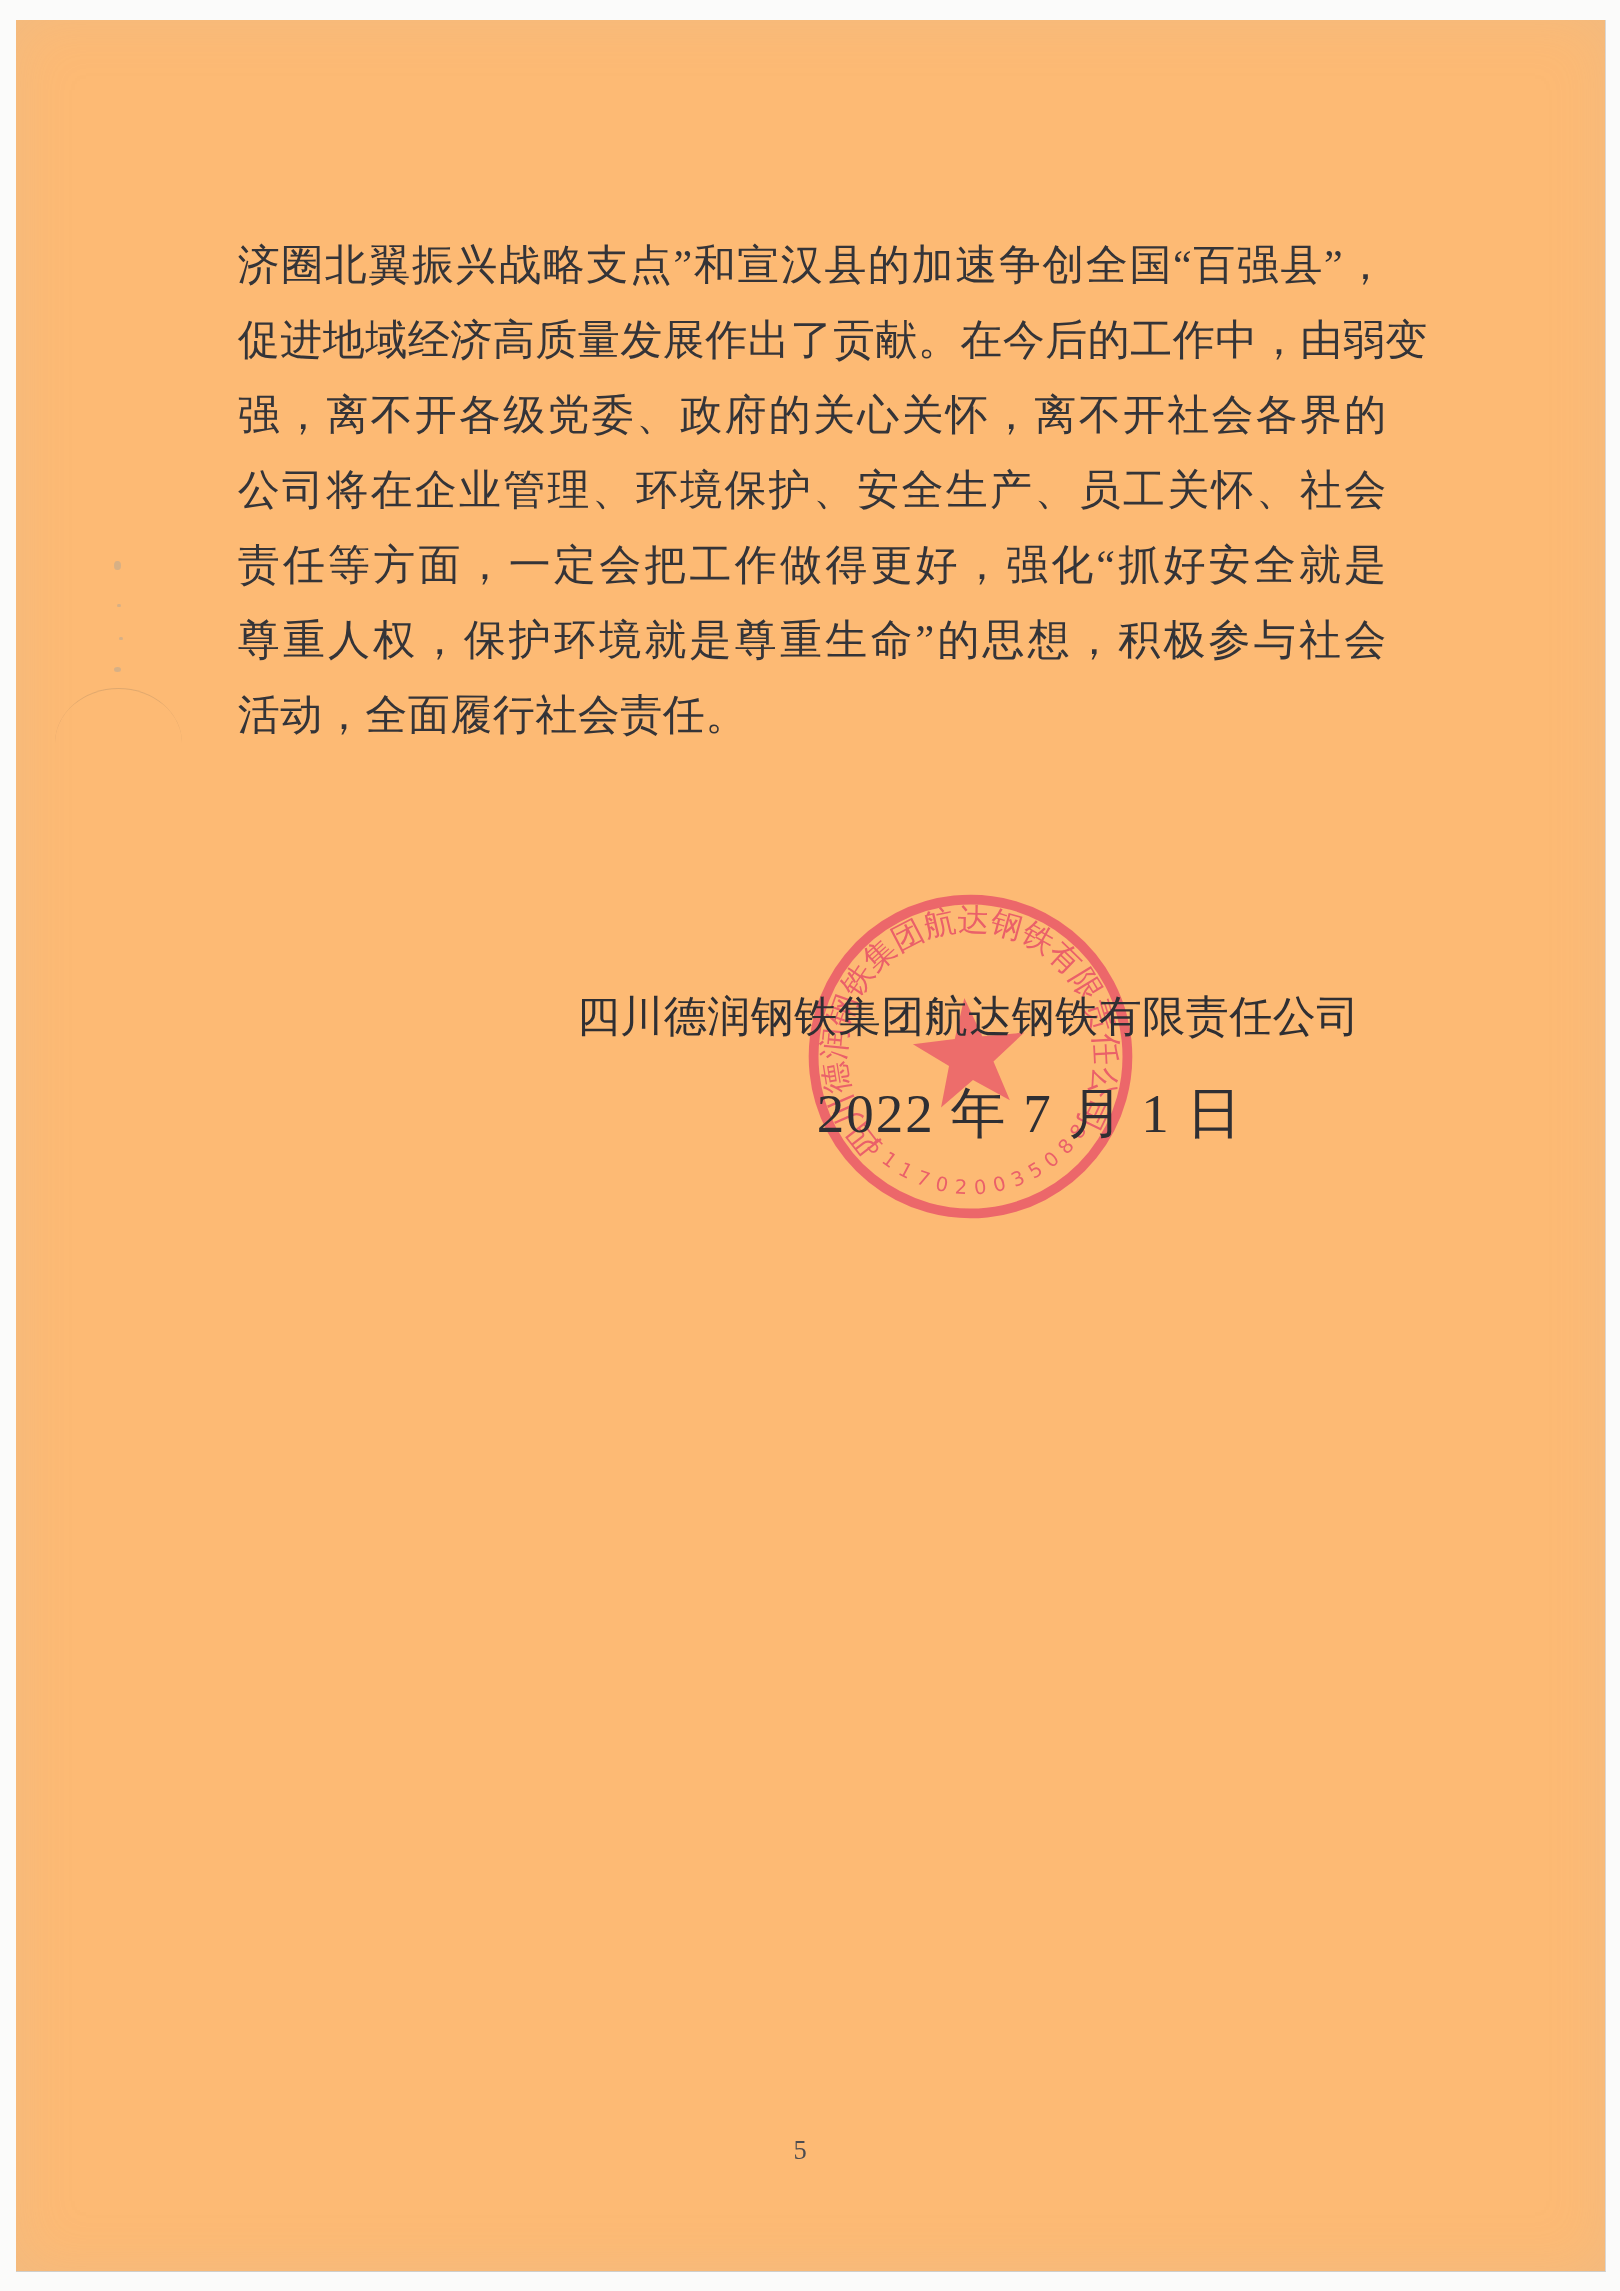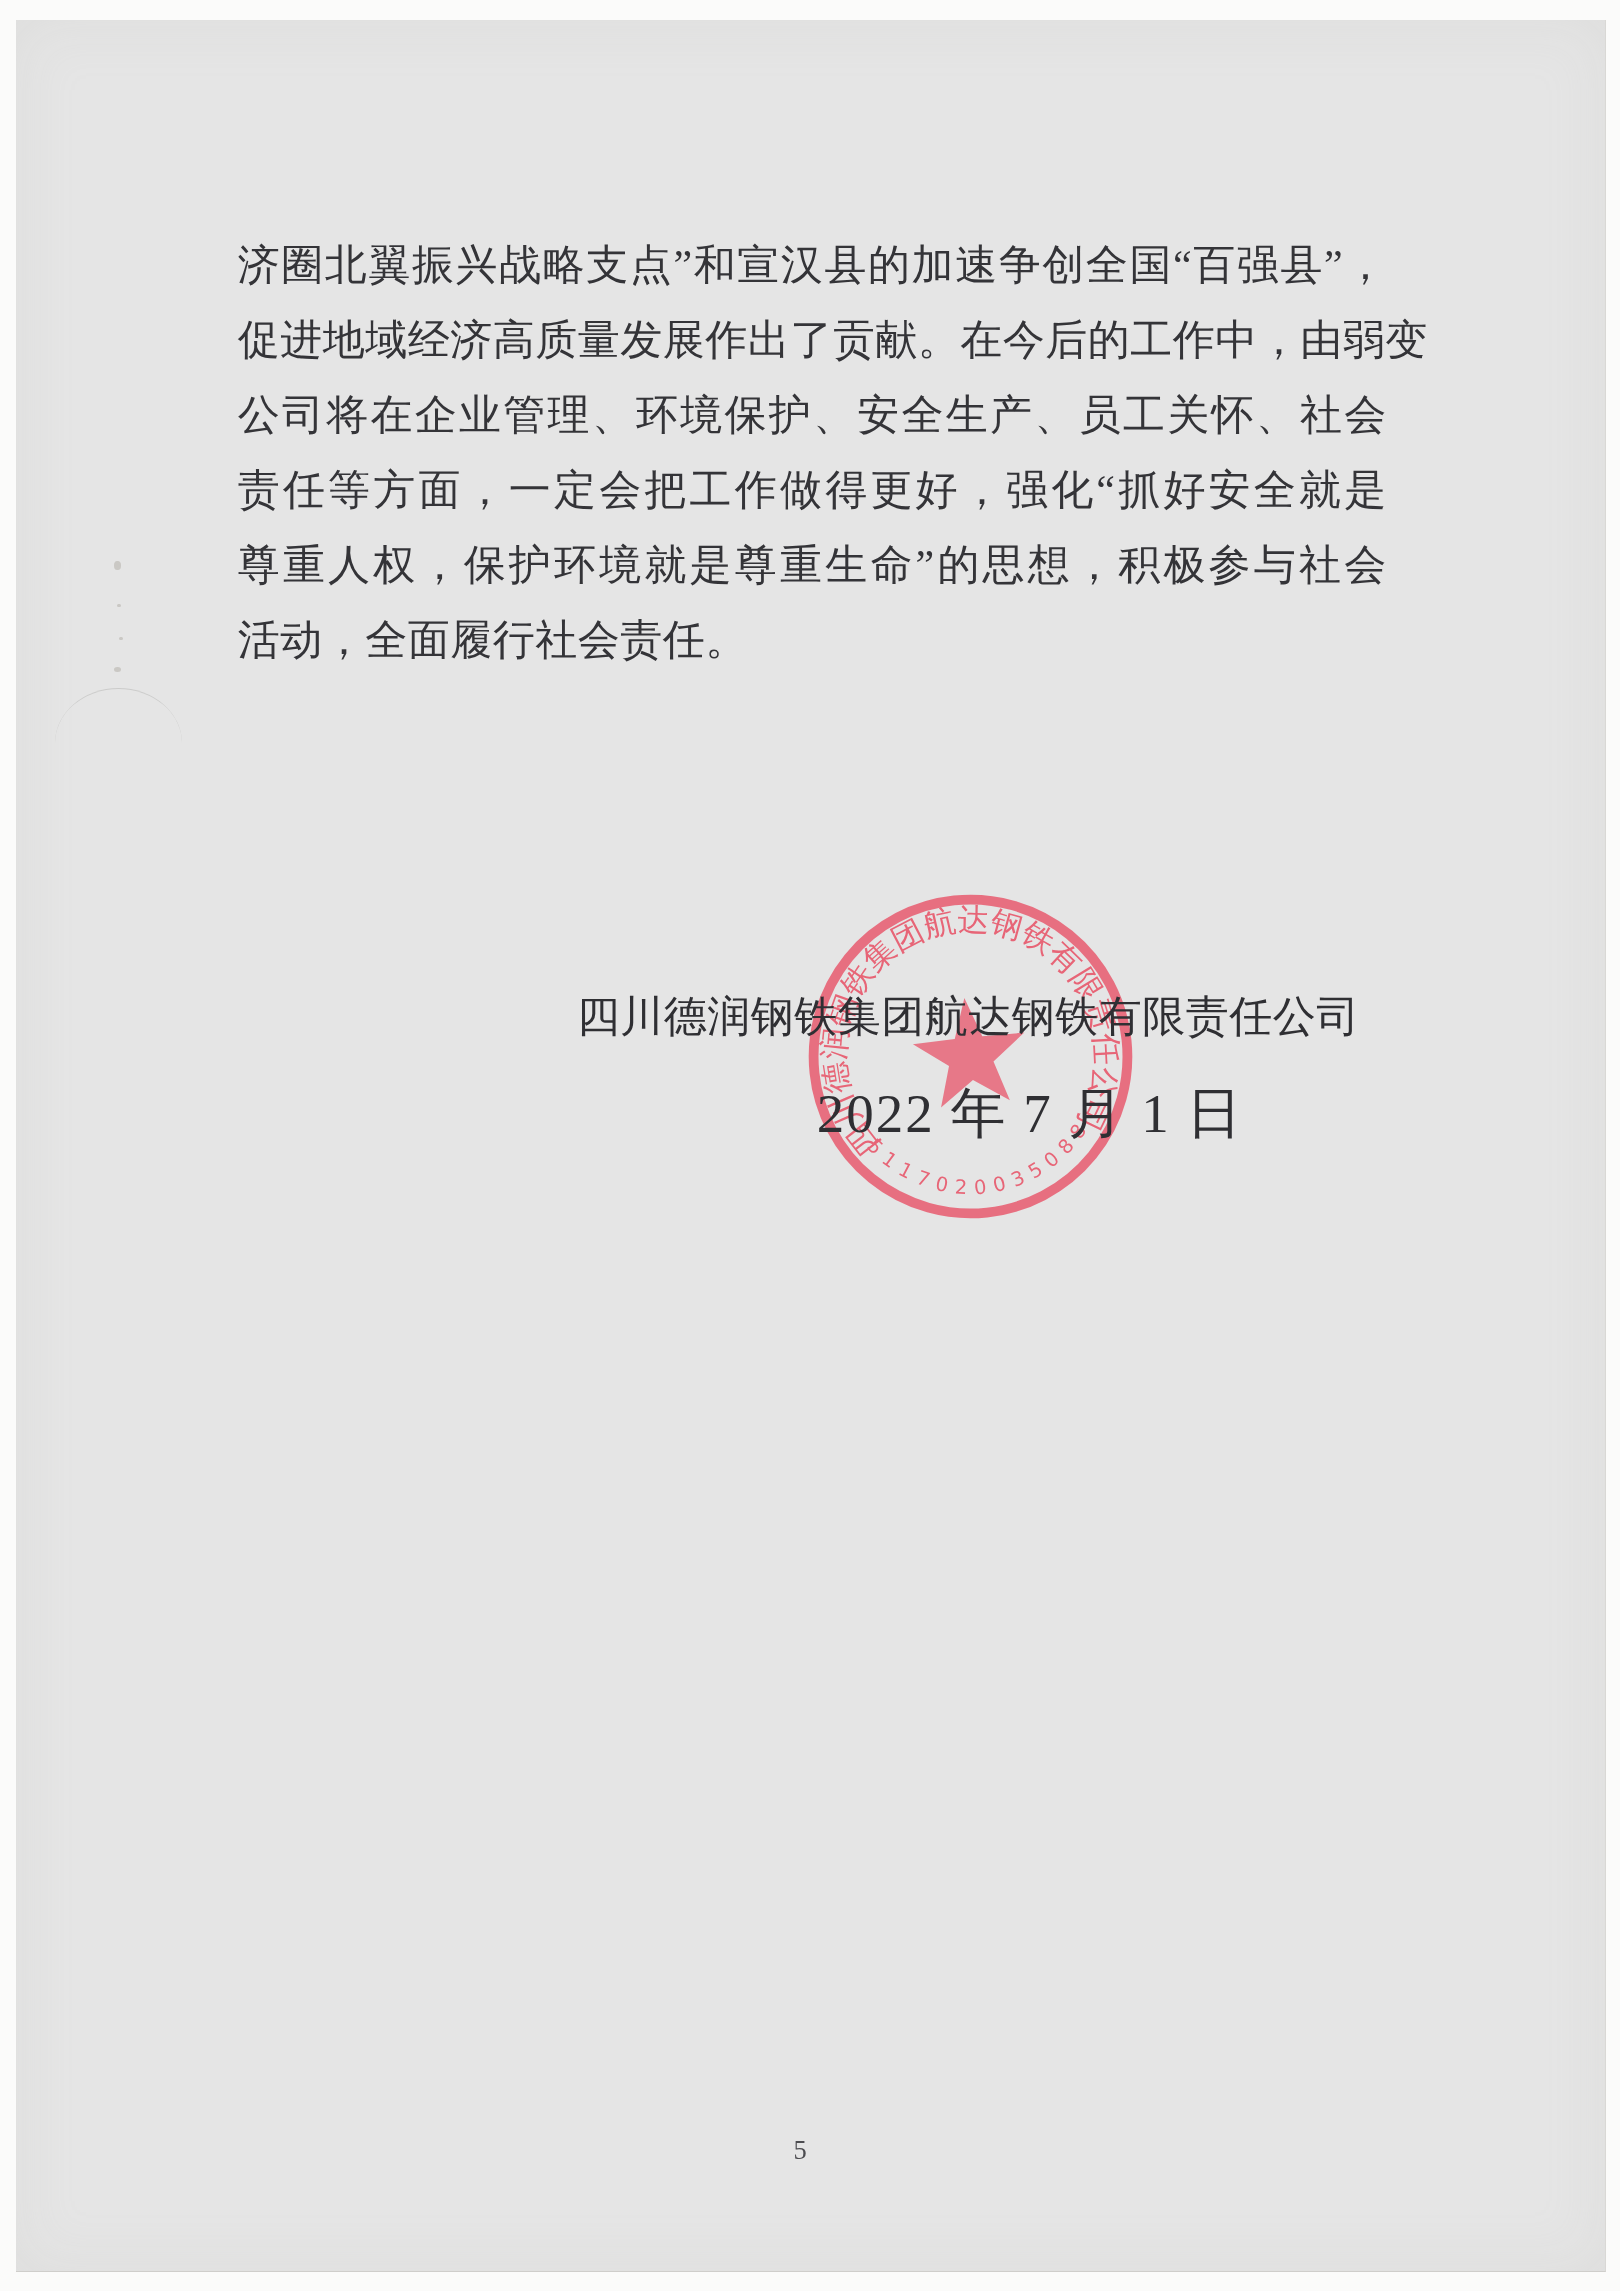--- a/index.html
+++ b/index.html
@@ -7,21 +7,21 @@
     width: 1620px; height: 2292px;
     background: #fbfbfa;
     font-family: "Liberation Serif", "DejaVu Serif", serif;
     overflow: hidden;
     position: relative;
   }
   .scan-page {
     position: absolute;
     left: 15.7px; top: 19.6px;
     width: 1590px; height: 2252px;
-    background: #e5e5e5;
+    background: #fdba74;
     border-right: 1px solid #d9d8d5;
     border-bottom: 1px solid #cfcecb;
     box-shadow: inset 0 0 59px rgba(190,188,182,0.18);
   }
   .body-text {
     position: absolute;
     left: 222px; top: 208px;
     width: 1149px;
     font-size: 42px;
     line-height: 75px;
@@ -92,20 +92,21 @@
 
   <div class="speck" style="left:98px; top:541px; width:6.9px; height:9.8px;"></div>
   <div class="speck" style="left:101px; top:584px; width:3.9px; height:3.9px;"></div>
   <div class="speck" style="left:103px; top:617px; width:3.9px; height:3.9px;"></div>
   <div class="speck" style="left:98px; top:647px; width:7.8px; height:5.9px;"></div>
   <div class="arc-artifact"></div>
 
   <div class="body-text">
     <div class="line">济圈北翼振兴战略支点”和宣汉县的加速争创全国“百强县”，</div>
     <div class="line">促进地域经济高质量发展作出了贡献。在今后的工作中，由弱变</div>
+    <div class="line">强，离不开各级党委、政府的关心关怀，离不开社会各界的</div>
     <div class="line">公司将在企业管理、环境保护、安全生产、员工关怀、社会</div>
     <div class="line">责任等方面，一定会把工作做得更好，强化“抓好安全就是</div>
     <div class="line">尊重人权，保护环境就是尊重生命”的思想，积极参与社会</div>
     <div class="line last-line">活动，全面履行社会责任。</div>
   </div>
 
   <svg class="seal" viewBox="-180 -180 360 360">
     <g transform="rotate(-6)" fill="none">
 
       <circle cx="0" cy="0" r="160" stroke="#e85468" stroke-width="10" opacity="0.92"></circle>

